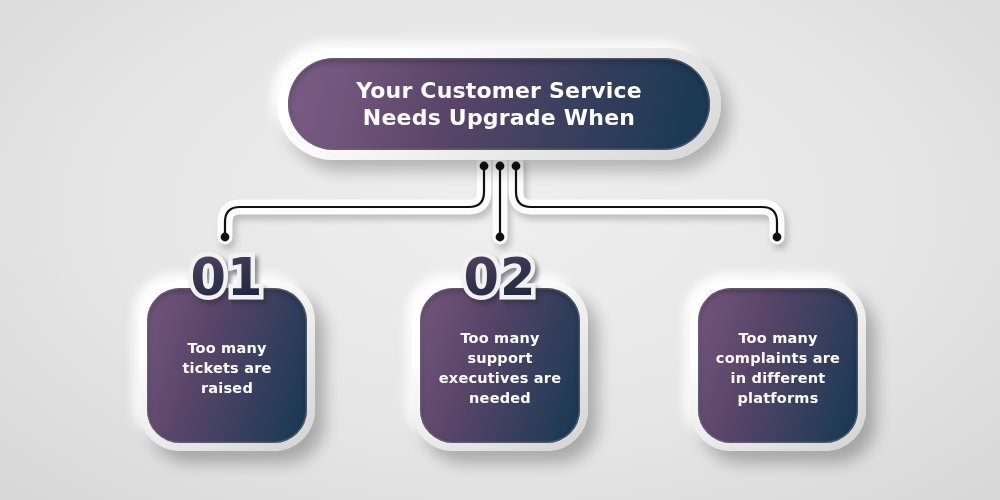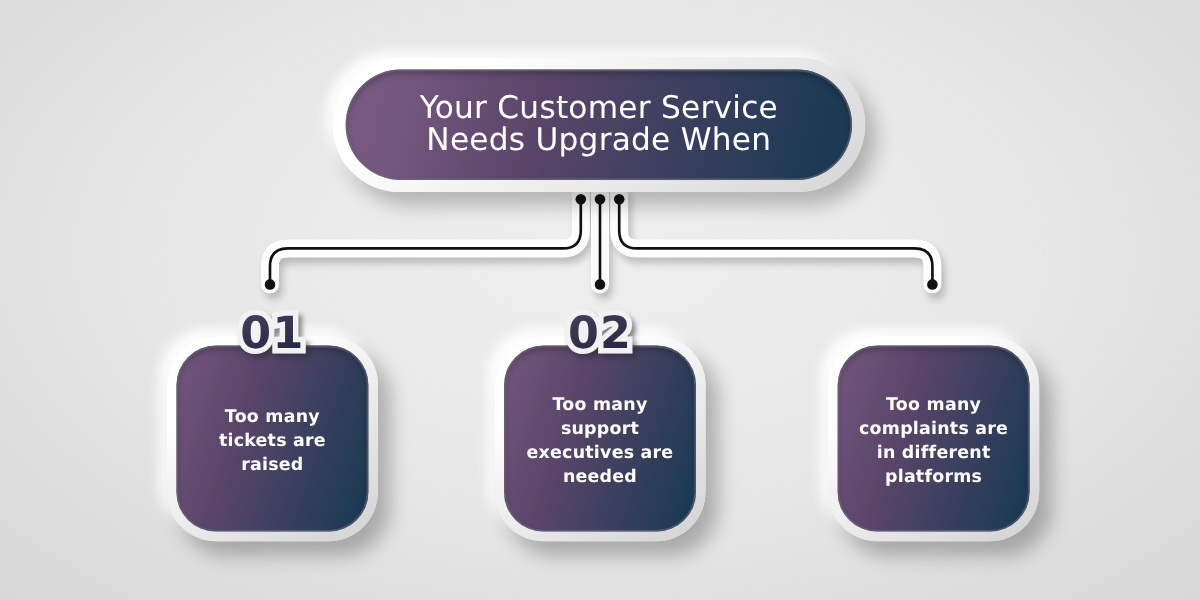--- a/index.html
+++ b/index.html
@@ -30,21 +30,21 @@
     box-shadow:9px 11px 16px rgba(0,0,0,0.24), -6px -6px 10px rgba(255,255,255,0.95);
     display:flex;align-items:center;justify-content:center;
   }
   .pill-inner{
     width:422px;height:92px;border-radius:46px;
     background:linear-gradient(103deg, #7a5b83 0%, var(--card-gradient-start) 12%, var(--card-gradient-mid) 38%, var(--card-gradient-end) 92%);
     box-shadow:inset 0 0 0 1.5px rgba(110,110,125,0.55), inset 0 3px 6px rgba(0,0,0,0.30);
     display:flex;align-items:center;justify-content:center;text-align:center;
   }
   .pill-text{
-    color:var(--text-color);font-weight:400;font-size:26px;line-height:27px;
+    color:var(--text-color);font-weight:700;font-size:22px;line-height:27px;
     letter-spacing:0.2px;white-space:pre-line;
   }
   
   .card{position:absolute;top:280px;width:176px;height:171px;z-index:2;}
   .card-outer{
     width:100%;height:100%;border-radius:41px;padding:8px;
     background:linear-gradient(145deg, var(--frame-light) 25%, #d2d2d2 100%);
     box-shadow:10px 12px 16px rgba(0,0,0,0.26), -6px -6px 10px rgba(255,255,255,0.95);
   }
   .card-inner{
@@ -57,21 +57,21 @@
   .card-text{
     color:var(--text-color);font-weight:700;font-size:14.5px;line-height:20px;
     letter-spacing:0.2px;white-space:pre-line;
   }
   .num-wrap{
     position:absolute;left:0;right:0;top:-34px;height:64px;text-align:center;
     pointer-events:none;z-index:3;
   }
   .num{
     position:absolute;left:0;right:0;top:0;
-    font-size:37px;font-weight:800;line-height:64px;letter-spacing:1px;
+    font-size:51px;font-weight:800;line-height:64px;letter-spacing:1px;
   }
   .num-stroke{
     color:#2a2a3a;
     -webkit-text-stroke:9px var(--number-outline);
     filter:drop-shadow(3px 4px 2px rgba(45,45,60,0.55));
   }
   .num-fill{
     background:linear-gradient(165deg, var(--number-fill-top) 8%, #3a3652 42%, var(--number-fill-bottom) 88%);
     -webkit-background-clip:text;background-clip:text;
     color:transparent;-webkit-text-fill-color:transparent;

